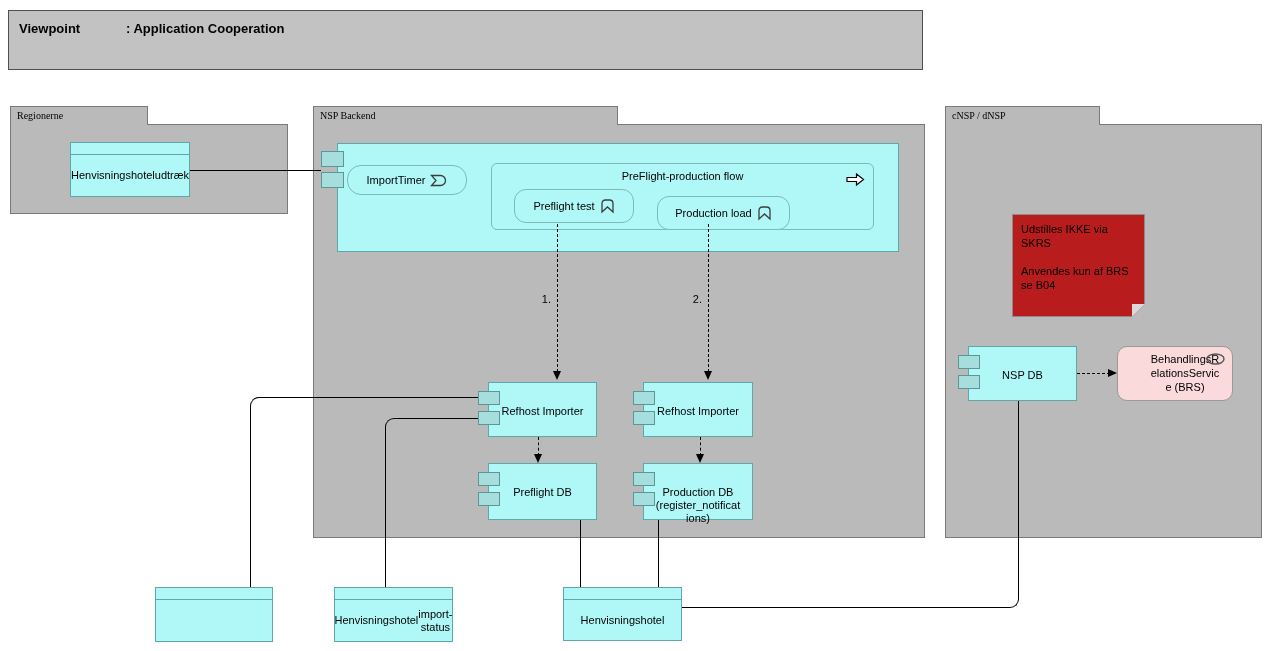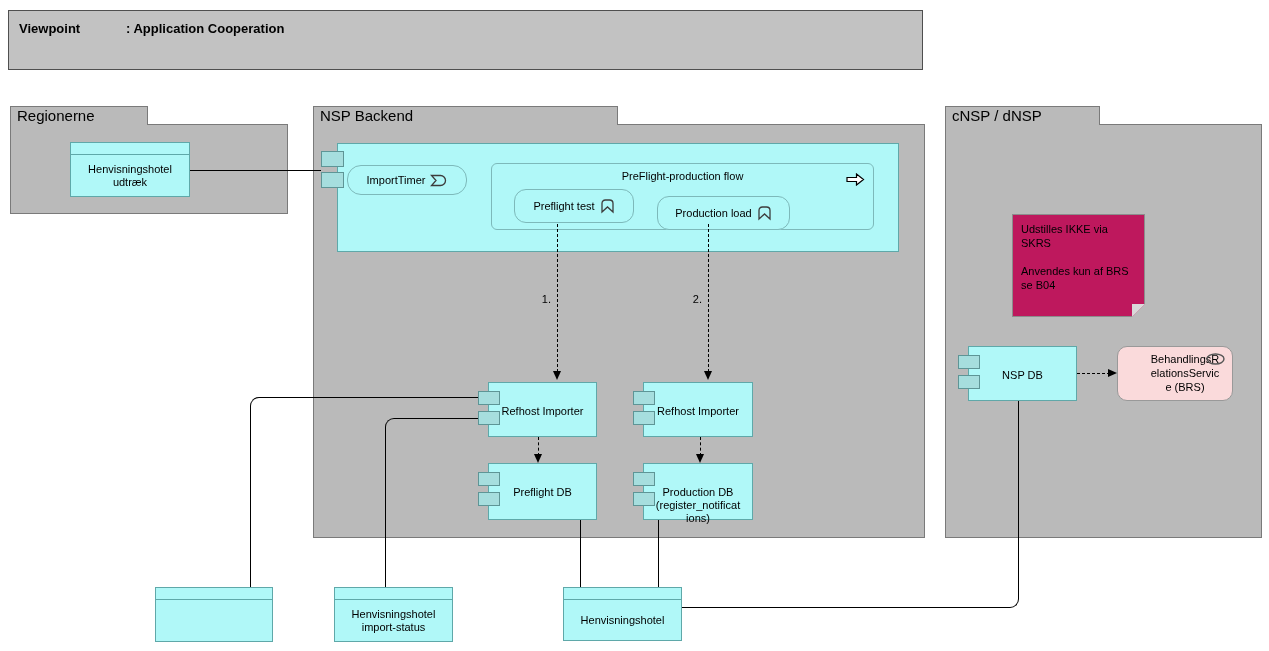--- a/index.html
+++ b/index.html
@@ -15,21 +15,21 @@
   .title-box{
     background:#c2c2c2;border:1px solid #4f4f4f;
     font-size:13px;font-weight:bold;line-height:20px;
     padding:8px 10px;
   }
   .title-row .t-label{display:inline-block;width:107px;}
 
   
   .group-tab{
     background:#bababa;border:1px solid #7a7a7a;border-bottom:none;
-    font-size:15px;line-height:17px;padding:0 6px;z-index:1;
+    font-size:10px;line-height:17px;padding:0 6px;z-index:1;font-family:Liberation Serif, serif;
   }
   .group-body{background:#bababa;border:1px solid #7a7a7a;}
 
   
   .comp{
     background:#b0f8f8;border:1px solid #5fa8a9;
     font-size:11px;line-height:13px;text-align:center;
   }
   .comp .toplabel{padding-top:22px;}
   .capsule{
@@ -39,32 +39,32 @@
   .bigcapsule{
     background:#b0f8f8;border:1px solid #7db9ba;border-radius:16px;
     font-size:11px;text-align:center;
   }
   .artifact{
     background:#b0f8f8;border:1px solid #5fa8a9;
     font-size:11px;line-height:13px;text-align:center;
   }
   .artifact .strip{height:11px;border-bottom:1px solid #5fa8a9;}
   .artifact .artbody{display:flex;align-items:center;justify-content:center;
-    flex-direction:column;position:absolute;left:0;right:0;top:12px;bottom:0;}
+    position:absolute;left:0;right:0;top:12px;bottom:0;}
   .port{background:#a6dede;border:1px solid #5e9596;z-index:3;}
 
   
   .service{
     background:#fadadb;border:1px solid #999999;border-radius:10px;
     font-size:11px;line-height:14px;text-align:center;padding-top:5px;padding-left:20px;
   }
 
   
   .note{
-    background:#be185d;border:1px solid #8c8c8c;
+    background:#b91c1c;border:1px solid #8c8c8c;
     font-size:11px;line-height:14px;padding:7px 8px;
     clip-path:polygon(0 0,100% 0,100% calc(100% - 13px),calc(100% - 13px) 100%,0 100%);
   }
   .note-line{display:block;min-height:14px;}
   .note-fold{
     position:absolute;right:0;bottom:0;width:13px;height:13px;
     background:#d9d9d9;clip-path:polygon(0 0,100% 0,0 100%);
   }
 
   

